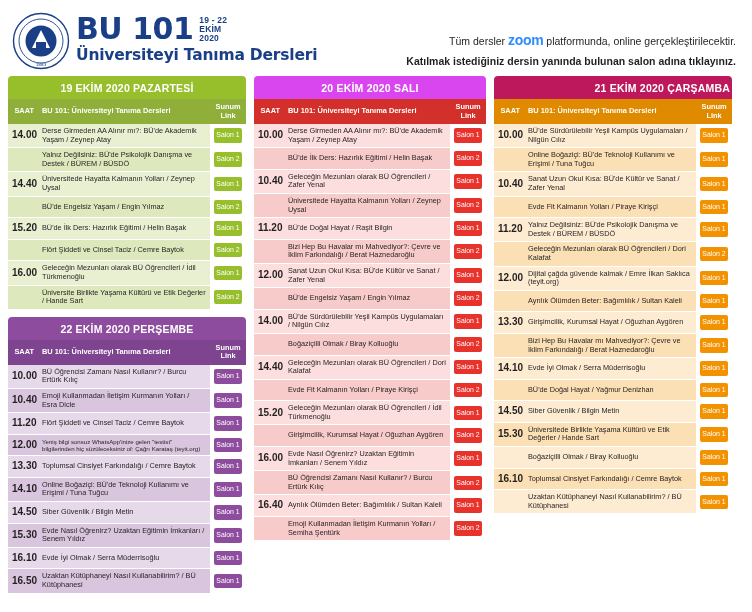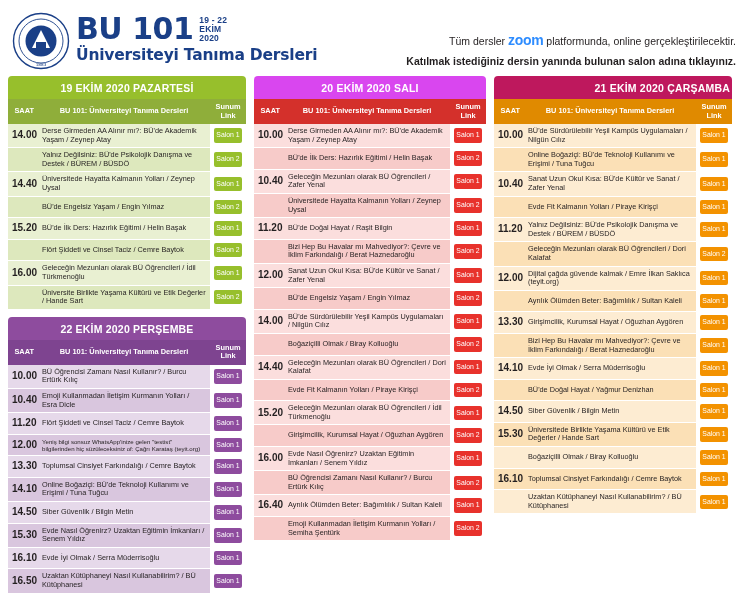--- a/index.html
+++ b/index.html
@@ -52,21 +52,21 @@
     padding:6px 2px 5px 2px;
     letter-spacing:0.2px;
   }
   .c-green   { background:#97bf2c; }
   .c-red     { background:#d946ef; }
   .c-orange  { background:#be185d;text-align:right; }
   .c-purple  { background:#8e4c9e; }
 
   table { border-collapse:collapse; width:100%; table-layout:fixed; }
   th {
-    font-size:7.4px; font-weight:bold; color:#ffffff; text-align:center;
+    font-size:7.4px; font-weight:bold; color:#ffffff; text-align:left;
     padding:4px 4px; line-height:8.5px; vertical-align:middle;
   }
   .th-saat { width:30px; text-align:right; }
   .th-link { width:36px; text-align:center; }
   td {
     font-size:7.3px; padding:3px 4px; line-height:8.6px;
     border-bottom:1px solid #ffffff; vertical-align:middle;
   }
   td.t-time { font-weight:bold; font-size:10px; text-align:center; white-space:nowrap; }
   td.t-link { text-align:center; font-size:7.2px; background:#ffffff; color:#231f20;

